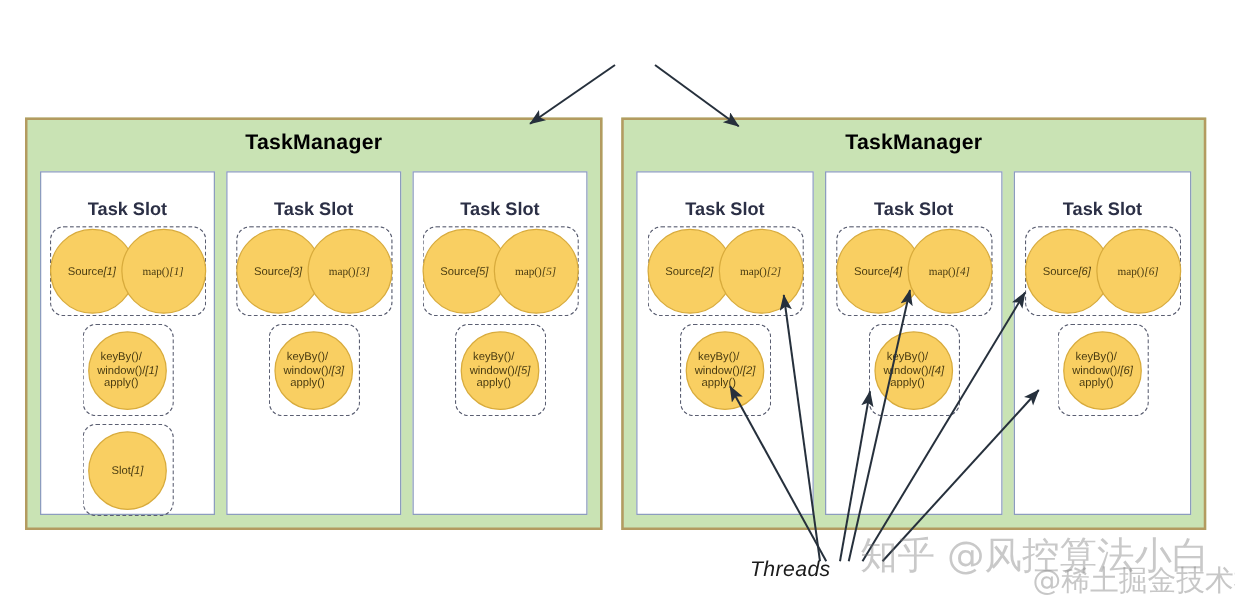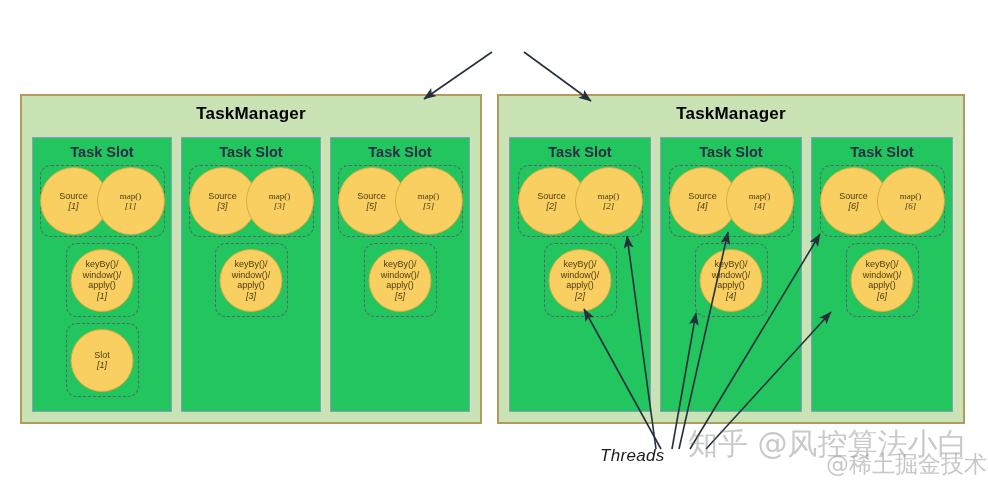--- a/index.html
+++ b/index.html
@@ -77,25 +77,25 @@
     position: absolute;
     left: 10px;
     right: 10px;
     top: 41px;
     bottom: 10px;
     display: flex;
     gap: 9px;
   }
   .task-slot {
     flex: 1 1 0;
-    background: #22c55e;
+    background: #ffffff;
     border: 1.5px solid #8c9cbe;
     box-sizing: border-box;
     position: relative;
-    padding-top: 6px;
+    padding-top: 22px;
   }
   .slot-title {
     text-align: center;
     font-size: 14.5px;
     font-weight: bold;
     color: #2b2f45;
     margin-bottom: 5px;
   }
 
   
@@ -120,21 +120,21 @@
   }
 
   
   .op-circle {
     width: 68px;
     height: 68px;
     border-radius: 50%;
     background: #f9cf62;
     border: 1px solid #d8ab3c;
     display: flex;
-    flex-direction: column;
+    flex-direction: row;
     align-items: center;
     justify-content: center;
     box-sizing: border-box;
     position: absolute;
     color: #4a3c12;
     font-size: 9px;
     line-height: 10.5px;
     text-align: center;
   }
   .op-circle.small {

